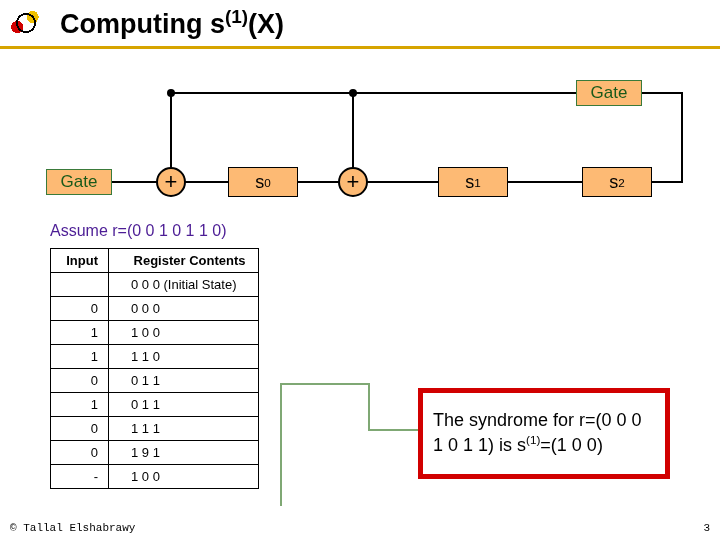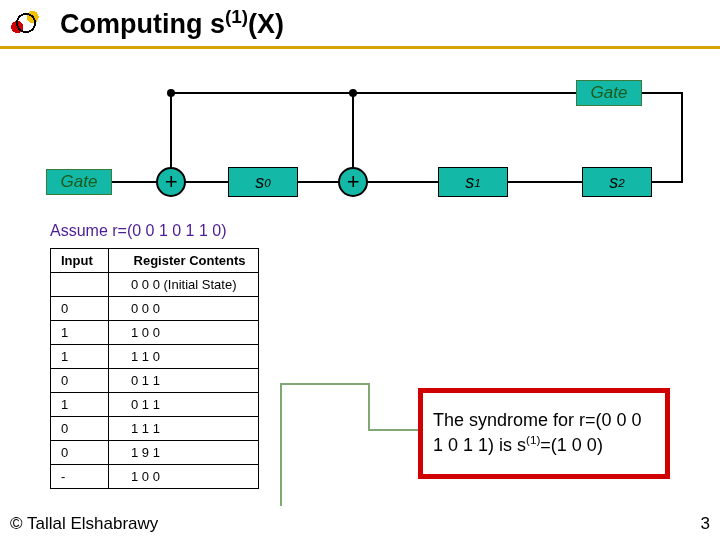--- a/index.html
+++ b/index.html
@@ -53,26 +53,25 @@
   .node {
     position: absolute;
     width: 8px; height: 8px;
     background: #000;
     border-radius: 50%;
     transform: translate(-4px,-4px);
   }
   .box {
     position: absolute;
     border: 1.5px solid #000;
-    background: #14b8a6;
+    background: #fdba74;
     display: flex;
     align-items: center;
     justify-content: center;
     font-size: 18px;
-    font-style: italic;
   }
   .gatebox {
     border-color: #3a7a3a;
     color: #1a5a1a;
     font-size: 17px;
   }
   .adder {
     border-width: 2px;
     border-radius: 50%;
     width: 30px; height: 30px;
@@ -94,21 +93,21 @@
   .tbl {
     position: absolute;
     top: 248px;
     left: 50px;
     border-collapse: collapse;
   }
   .tbl th, .tbl td {
     border: 1.5px solid #000;
     padding: 4px 10px;
     font-size: 13px;
-    text-align: left;
+    text-align: right;
     background: #fff;
   }
   .tbl th { font-weight: 700; }
   .tbl td:first-child { width: 58px; }
   .tbl td:last-child, .tbl th:last-child { width: 150px; text-align: left; padding-left: 22px; }
   .tbl th:last-child { text-align: center; }
 
   
   .syn {
     position: absolute;
@@ -128,22 +127,23 @@
   .callout { position: absolute; background: #7fa874; }
 
   
   .footer {
     position: absolute;
     bottom: 6px;
     left: 10px;
     right: 10px;
     display: flex;
     justify-content: space-between;
-    font-size: 17px;
+    font-size: 11px;
     color: #000;
+    font-family: Liberation Mono, monospace;
   }
 </style>
 </head>
 <body>
 
 <div class="header">
   <div class="logo"></div>
   <div class="title">Computing s<sup>(1)</sup>(X)</div>
 </div>
 <div class="rule"></div>

